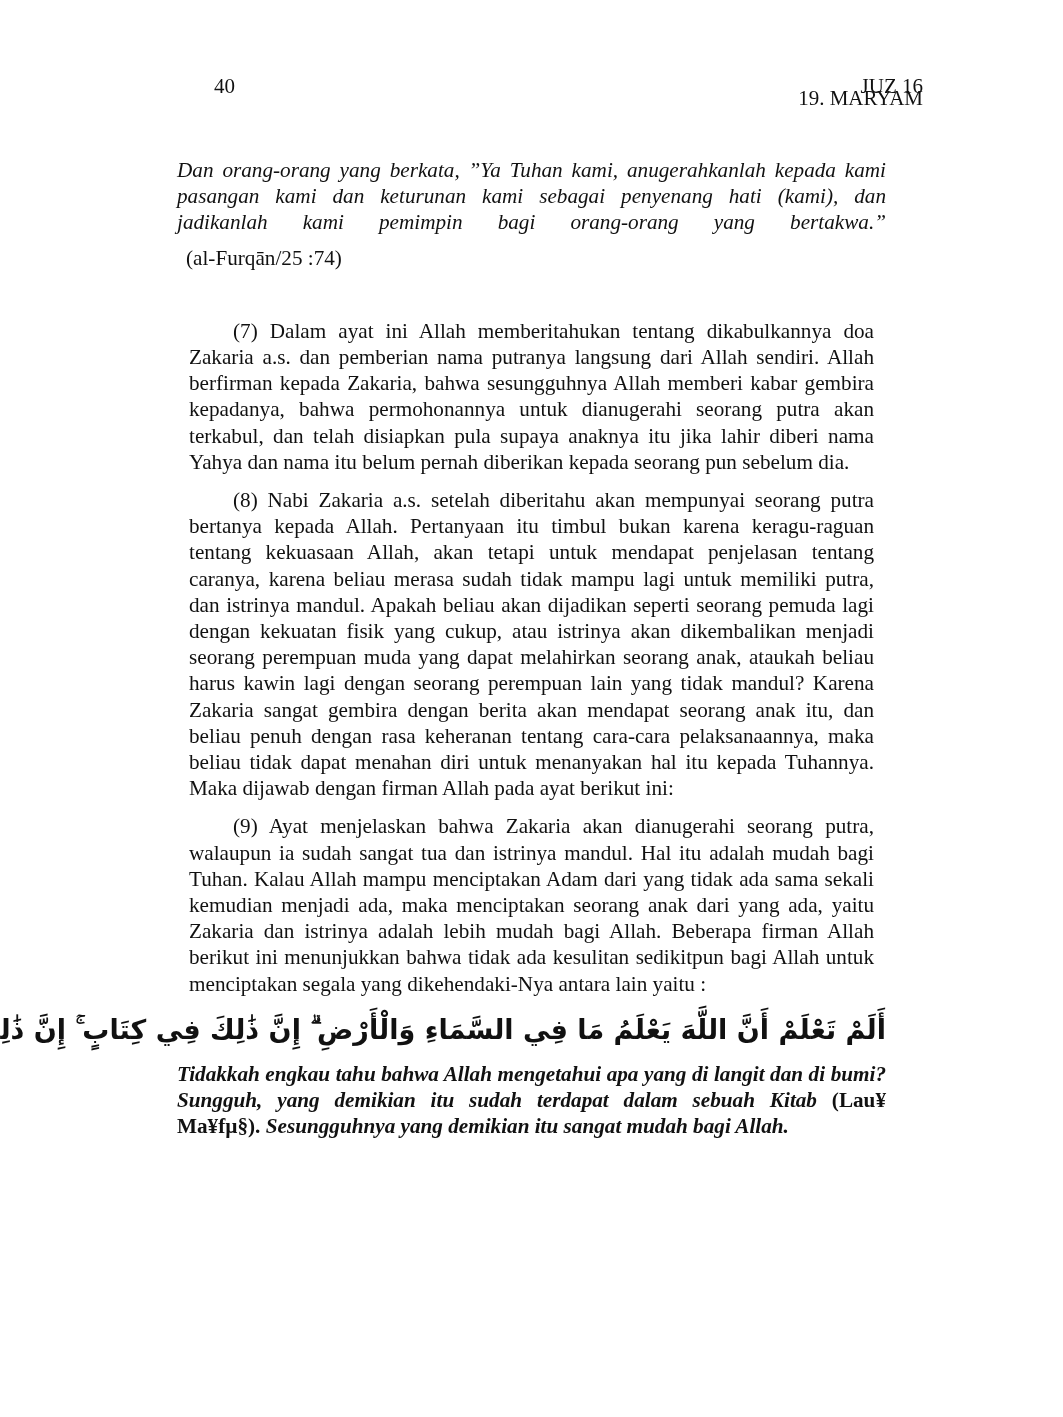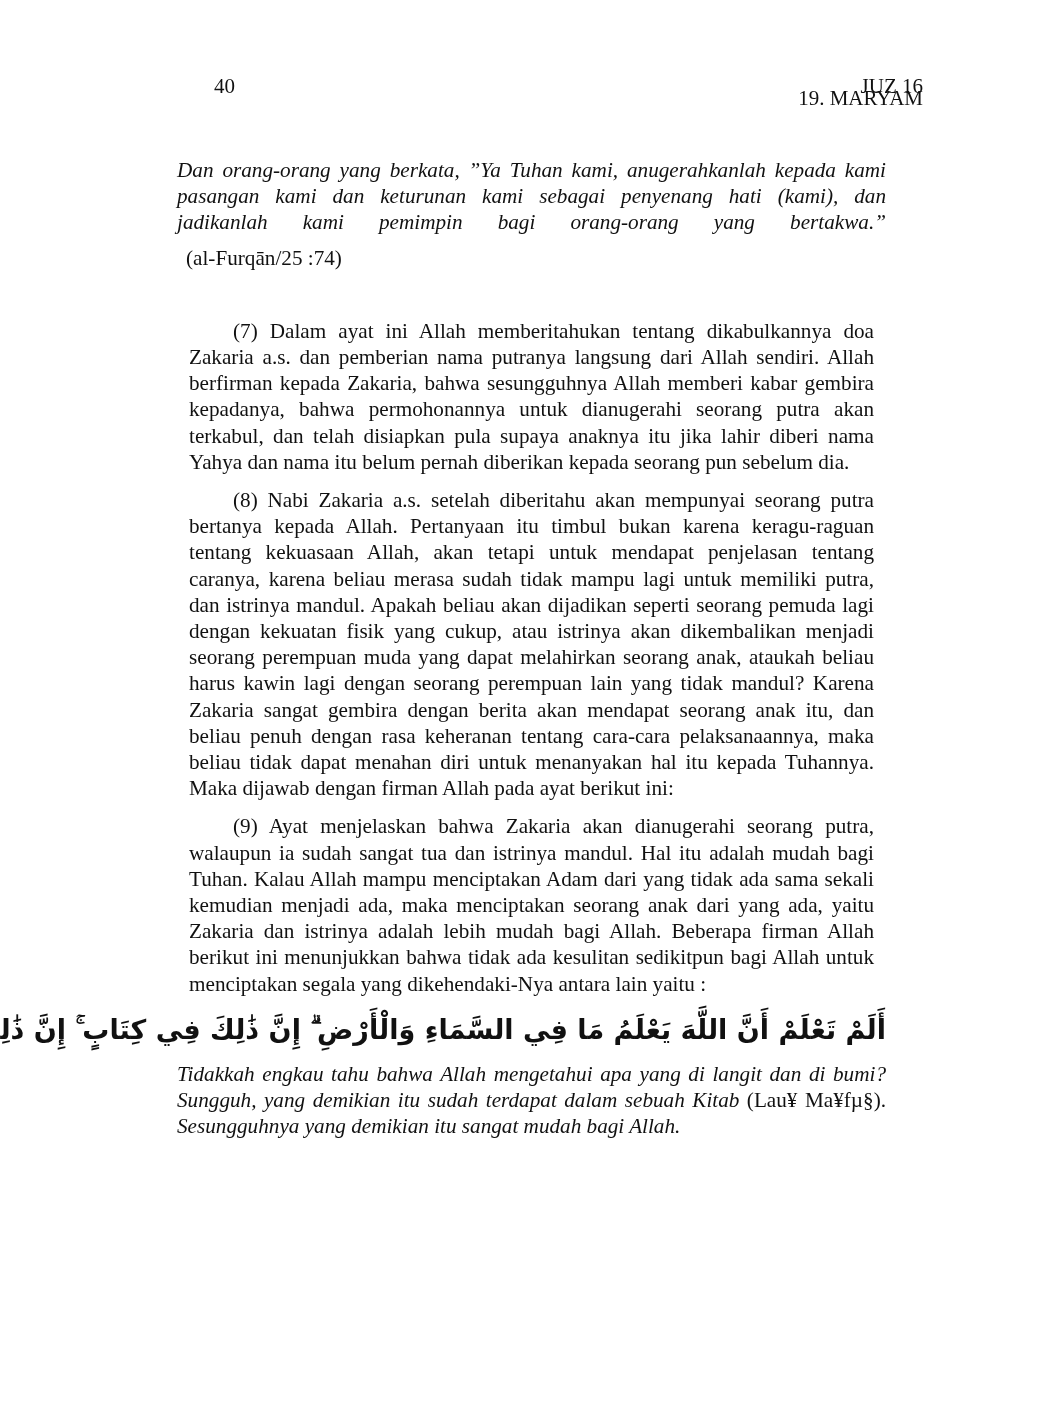--- a/index.html
+++ b/index.html
@@ -59,20 +59,21 @@
       font-family: "DejaVu Sans", sans-serif;
       font-size: 27px;
       font-weight: bold;
       line-height: 42px;
       white-space: nowrap;
       letter-spacing: -0.5px;
     }
     .trans {
       margin: 0;
       text-align: justify;
+      font-weight: bold;
     }
     .trans .it { font-style: italic; }
     .trans .rm { font-style: normal; }
   </style>
 </head>
 <body>
 
 <div class="page-header">
   <span class="pg-num">40</span>
   <span class="pg-title">19. MARYAM</span>

